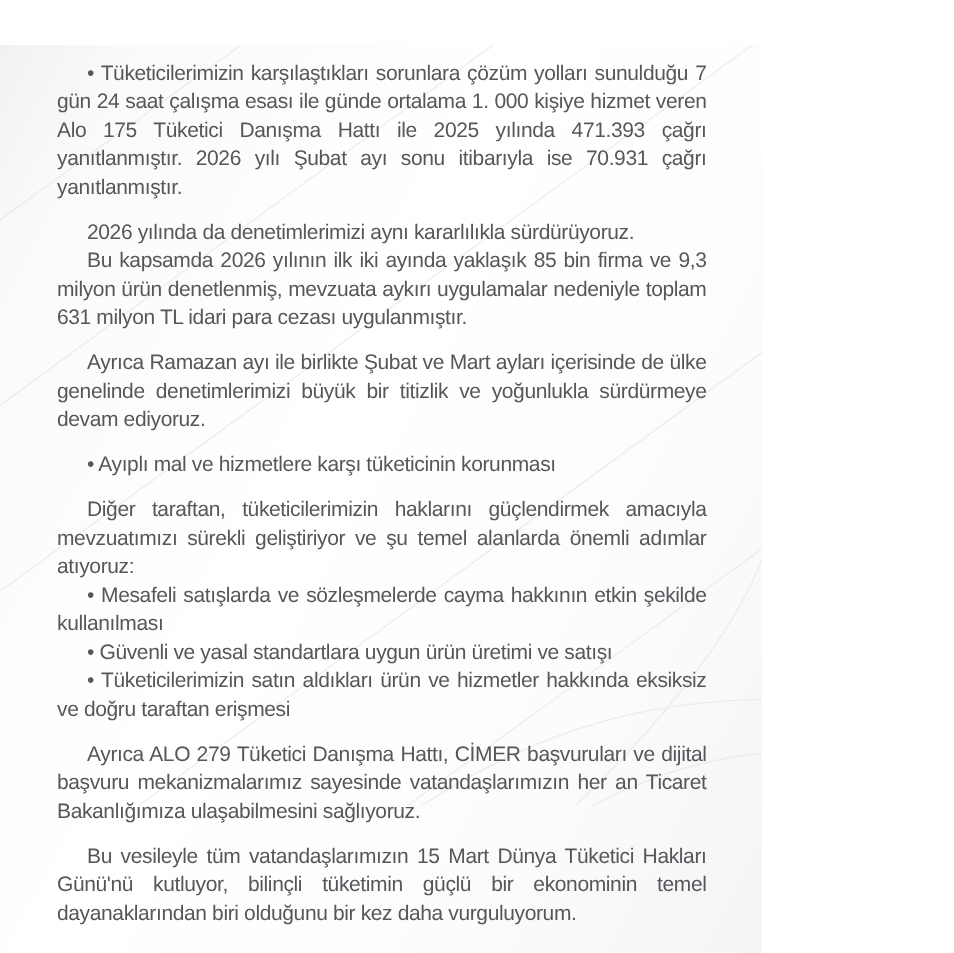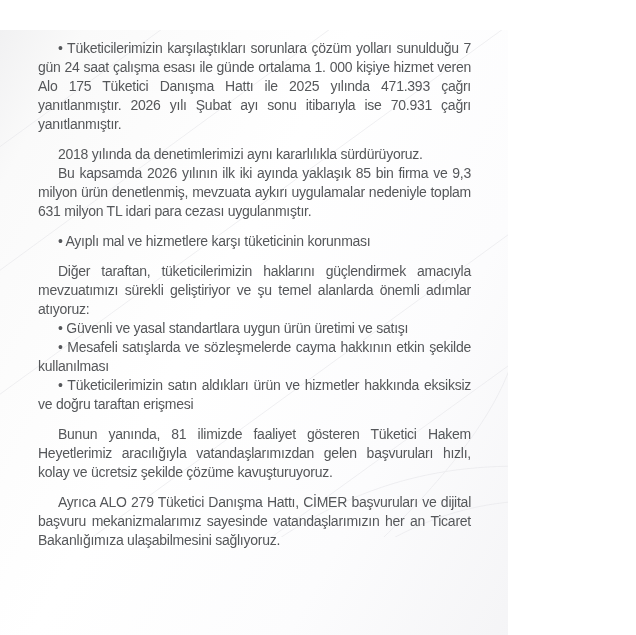--- a/index.html
+++ b/index.html
@@ -54,24 +54,25 @@
       <line x1="250" y1="700" x2="1010" y2="150"></line>
       <path d="M 310 665 C 440 565, 560 538, 700 548"></path>
       <path d="M 400 700 C 520 600, 620 580, 740 592"></path>
       <path d="M 470 645 C 560 560, 630 470, 645 400"></path>
     </g>
   </svg>
 
   <main class="content">
 
   <p class="">• Tüketicilerimizin karşılaştıkları sorunlara çözüm yolları sunulduğu 7 gün 24 saat çalışma esası ile günde ortalama 1. 000 kişiye hizmet veren Alo 175 Tüketici Danışma Hattı ile 2025 yılında 471.393 çağrı yanıtlanmıştır. 2026 yılı Şubat ayı sonu itibarıyla ise 70.931 çağrı yanıtlanmıştır.</p>
-      <p class="gap">2018 yılında da denetimlerimizi aynı kararlılıkla sürdürüyoruz.</p>
+      <p class="gap">2026 yılında da denetimlerimizi aynı kararlılıkla sürdürüyoruz.</p>
       <p class="">Bu kapsamda 2026 yılının ilk iki ayında yaklaşık 85 bin firma ve 9,3 milyon ürün denetlenmiş, mevzuata aykırı uygulamalar nedeniyle toplam 631 milyon TL idari para cezası uygulanmıştır.</p>
+      <p class="gap">Ayrıca Ramazan ayı ile birlikte Şubat ve Mart ayları içerisinde de ülke genelinde denetimlerimizi büyük bir titizlik ve yoğunlukla sürdürmeye devam ediyoruz.</p>
       <p class="gap">• Ayıplı mal ve hizmetlere karşı tüketicinin korunması</p>
       <p class="gap">Diğer taraftan, tüketicilerimizin haklarını güçlendirmek amacıyla mevzuatımızı sürekli geliştiriyor ve şu temel alanlarda önemli adımlar atıyoruz:</p>
+      <p class="">• Mesafeli satışlarda ve sözleşmelerde cayma hakkının etkin şekilde kullanılması</p>
       <p class="">• Güvenli ve yasal standartlara uygun ürün üretimi ve satışı</p>
-      <p class="">• Mesafeli satışlarda ve sözleşmelerde cayma hakkının etkin şekilde kullanılması</p>
       <p class="">• Tüketicilerimizin satın aldıkları ürün ve hizmetler hakkında eksiksiz ve doğru taraftan erişmesi</p>
-      <p class="gap">Bunun yanında, 81 ilimizde faaliyet gösteren Tüketici Hakem Heyetlerimiz aracılığıyla vatandaşlarımızdan gelen başvuruları hızlı, kolay ve ücretsiz şekilde çözüme kavuşturuyoruz.</p>
       <p class="gap">Ayrıca ALO 279 Tüketici Danışma Hattı, CİMER başvuruları ve dijital başvuru mekanizmalarımız sayesinde vatandaşlarımızın her an Ticaret Bakanlığımıza ulaşabilmesini sağlıyoruz.</p>
+      <p class="gap">Bu vesileyle tüm vatandaşlarımızın 15 Mart Dünya Tüketici Hakları Günü'nü kutluyor, bilinçli tüketimin güçlü bir ekonominin temel dayanaklarından biri olduğunu bir kez daha vurguluyorum.</p>
     </main>
 
 </div>
 
 </body></html>

